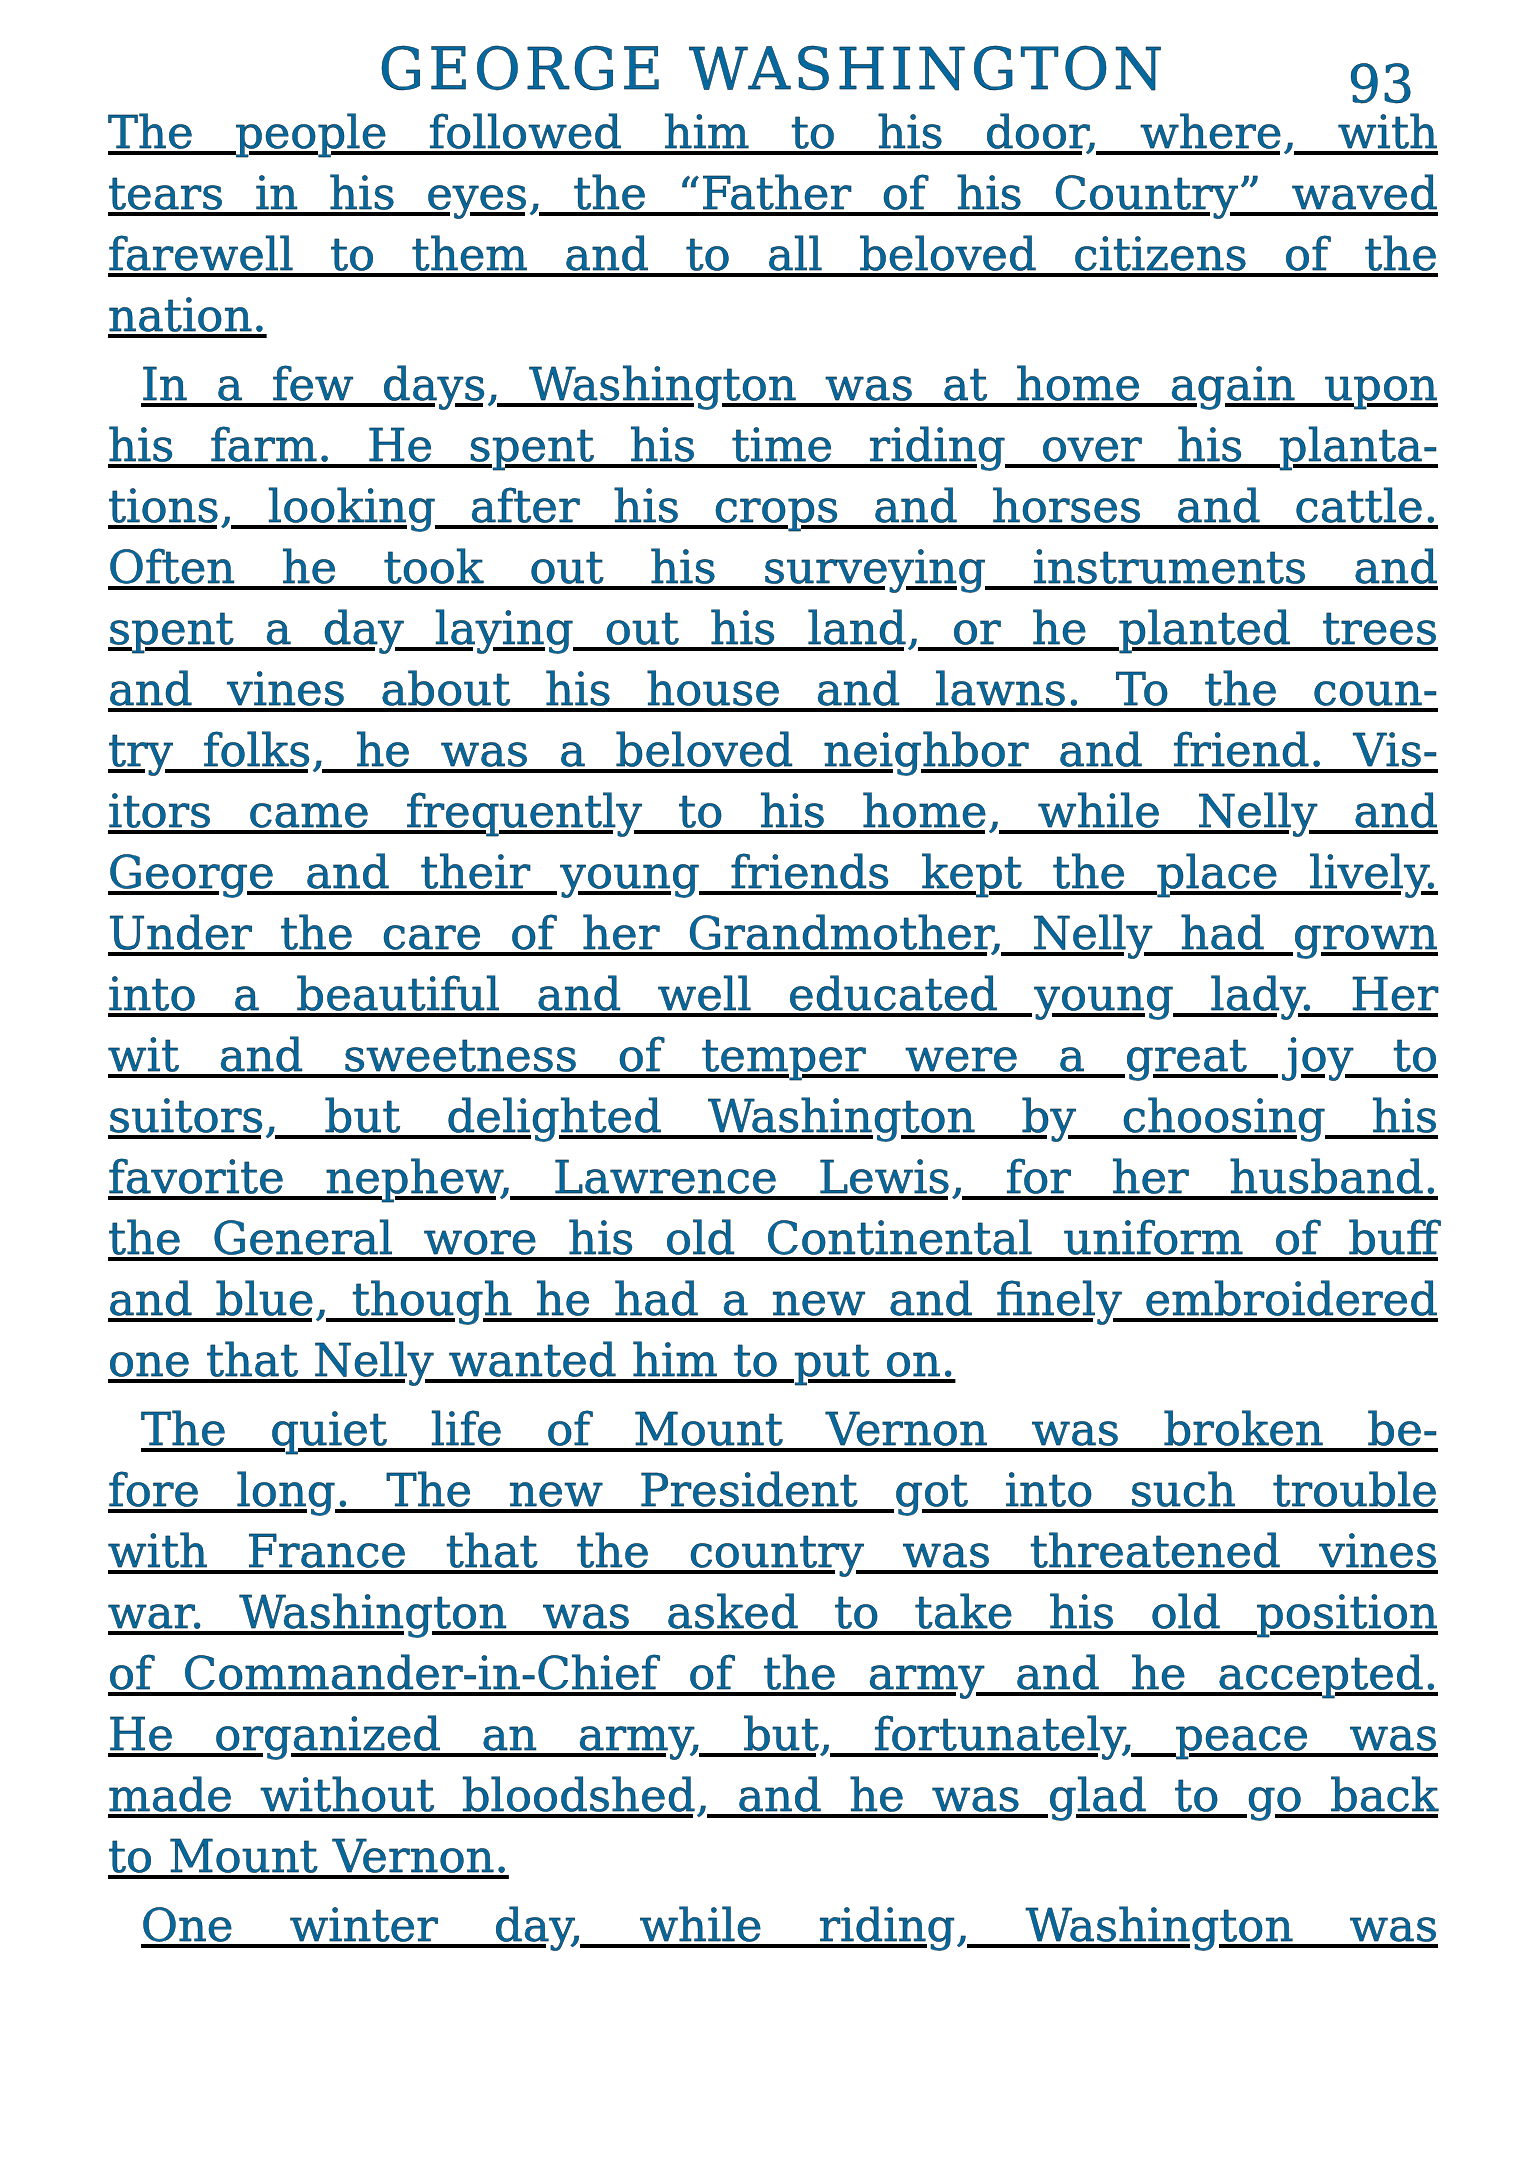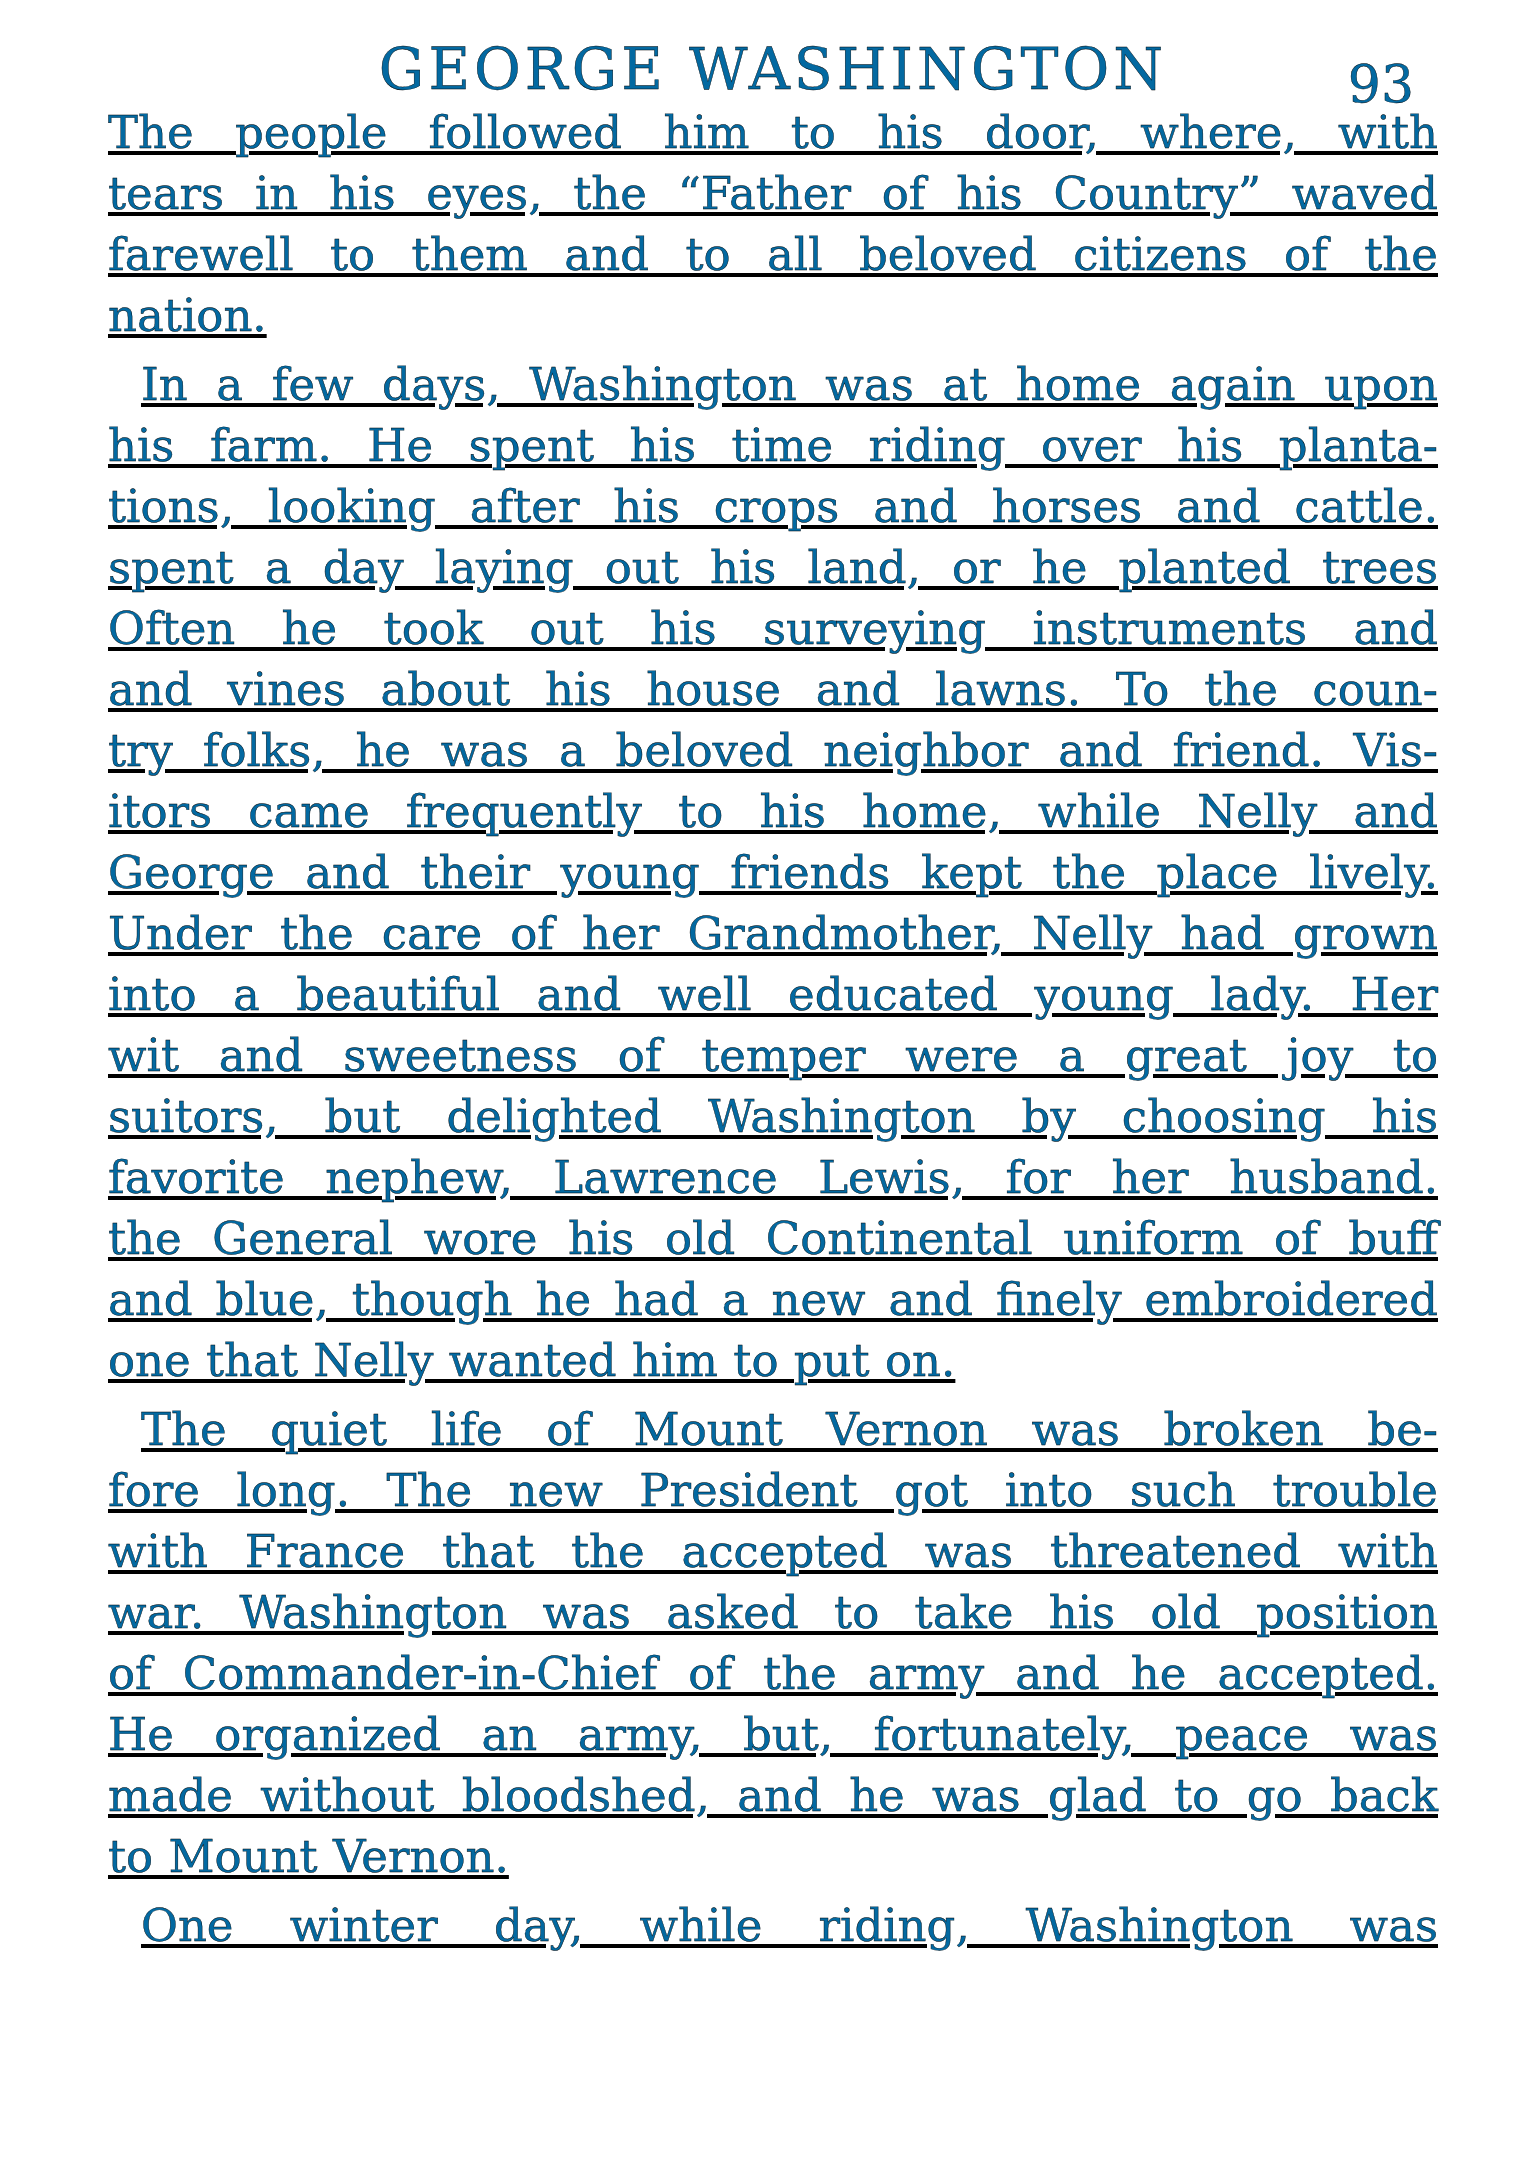--- a/index.html
+++ b/index.html
@@ -69,39 +69,39 @@
       <div class="paragraph">
         <div class="line">The people followed him to his door, where, with</div>
         <div class="line">tears in his eyes, the “Father of his Country” waved</div>
         <div class="line">farewell to them and to all beloved citizens of the</div>
         <div class="line par-last">nation.</div>
       </div>
       <div class="paragraph">
         <div class="line indent">In a few days, Washington was at home again upon</div>
         <div class="line">his farm.  He spent his time riding over his planta-</div>
         <div class="line">tions, looking after his crops and horses and cattle.</div>
+        <div class="line">Often he took out his surveying instruments and</div>
         <div class="line">spent a day laying out his land, or he planted trees</div>
-        <div class="line">Often he took out his surveying instruments and</div>
         <div class="line">and vines about his house and lawns.  To the coun-</div>
         <div class="line">try folks, he was a beloved neighbor and friend.  Vis-</div>
         <div class="line">itors came frequently to his home, while Nelly and</div>
         <div class="line">George and their young friends kept the place lively.</div>
         <div class="line">Under the care of her Grandmother, Nelly had grown</div>
         <div class="line">into a beautiful and well educated young lady.  Her</div>
         <div class="line">wit and sweetness of temper were a great joy to</div>
         <div class="line">suitors, but delighted Washington by choosing his</div>
         <div class="line">favorite nephew, Lawrence Lewis, for her husband.</div>
         <div class="line">the General wore his old Continental uniform of buff</div>
         <div class="line">and blue, though he had a new and finely embroidered</div>
         <div class="line par-last">one that Nelly wanted him to put on.</div>
       </div>
       <div class="paragraph">
         <div class="line indent">The quiet life of Mount Vernon was broken be-</div>
         <div class="line">fore long.  The new President got into such trouble</div>
-        <div class="line">with France that the accepted was threatened with</div>
+        <div class="line">with France that the country was threatened vines</div>
         <div class="line">war.  Washington was asked to take his old position</div>
         <div class="line">of Commander-in-Chief of the army and he accepted.</div>
         <div class="line">He organized an army, but, fortunately, peace was</div>
         <div class="line">made without bloodshed, and he was glad to go back</div>
         <div class="line par-last">to Mount Vernon.</div>
       </div>
       <div class="paragraph">
         <div class="line indent">One winter day, while riding, Washington was</div>
       </div>
     </div>

